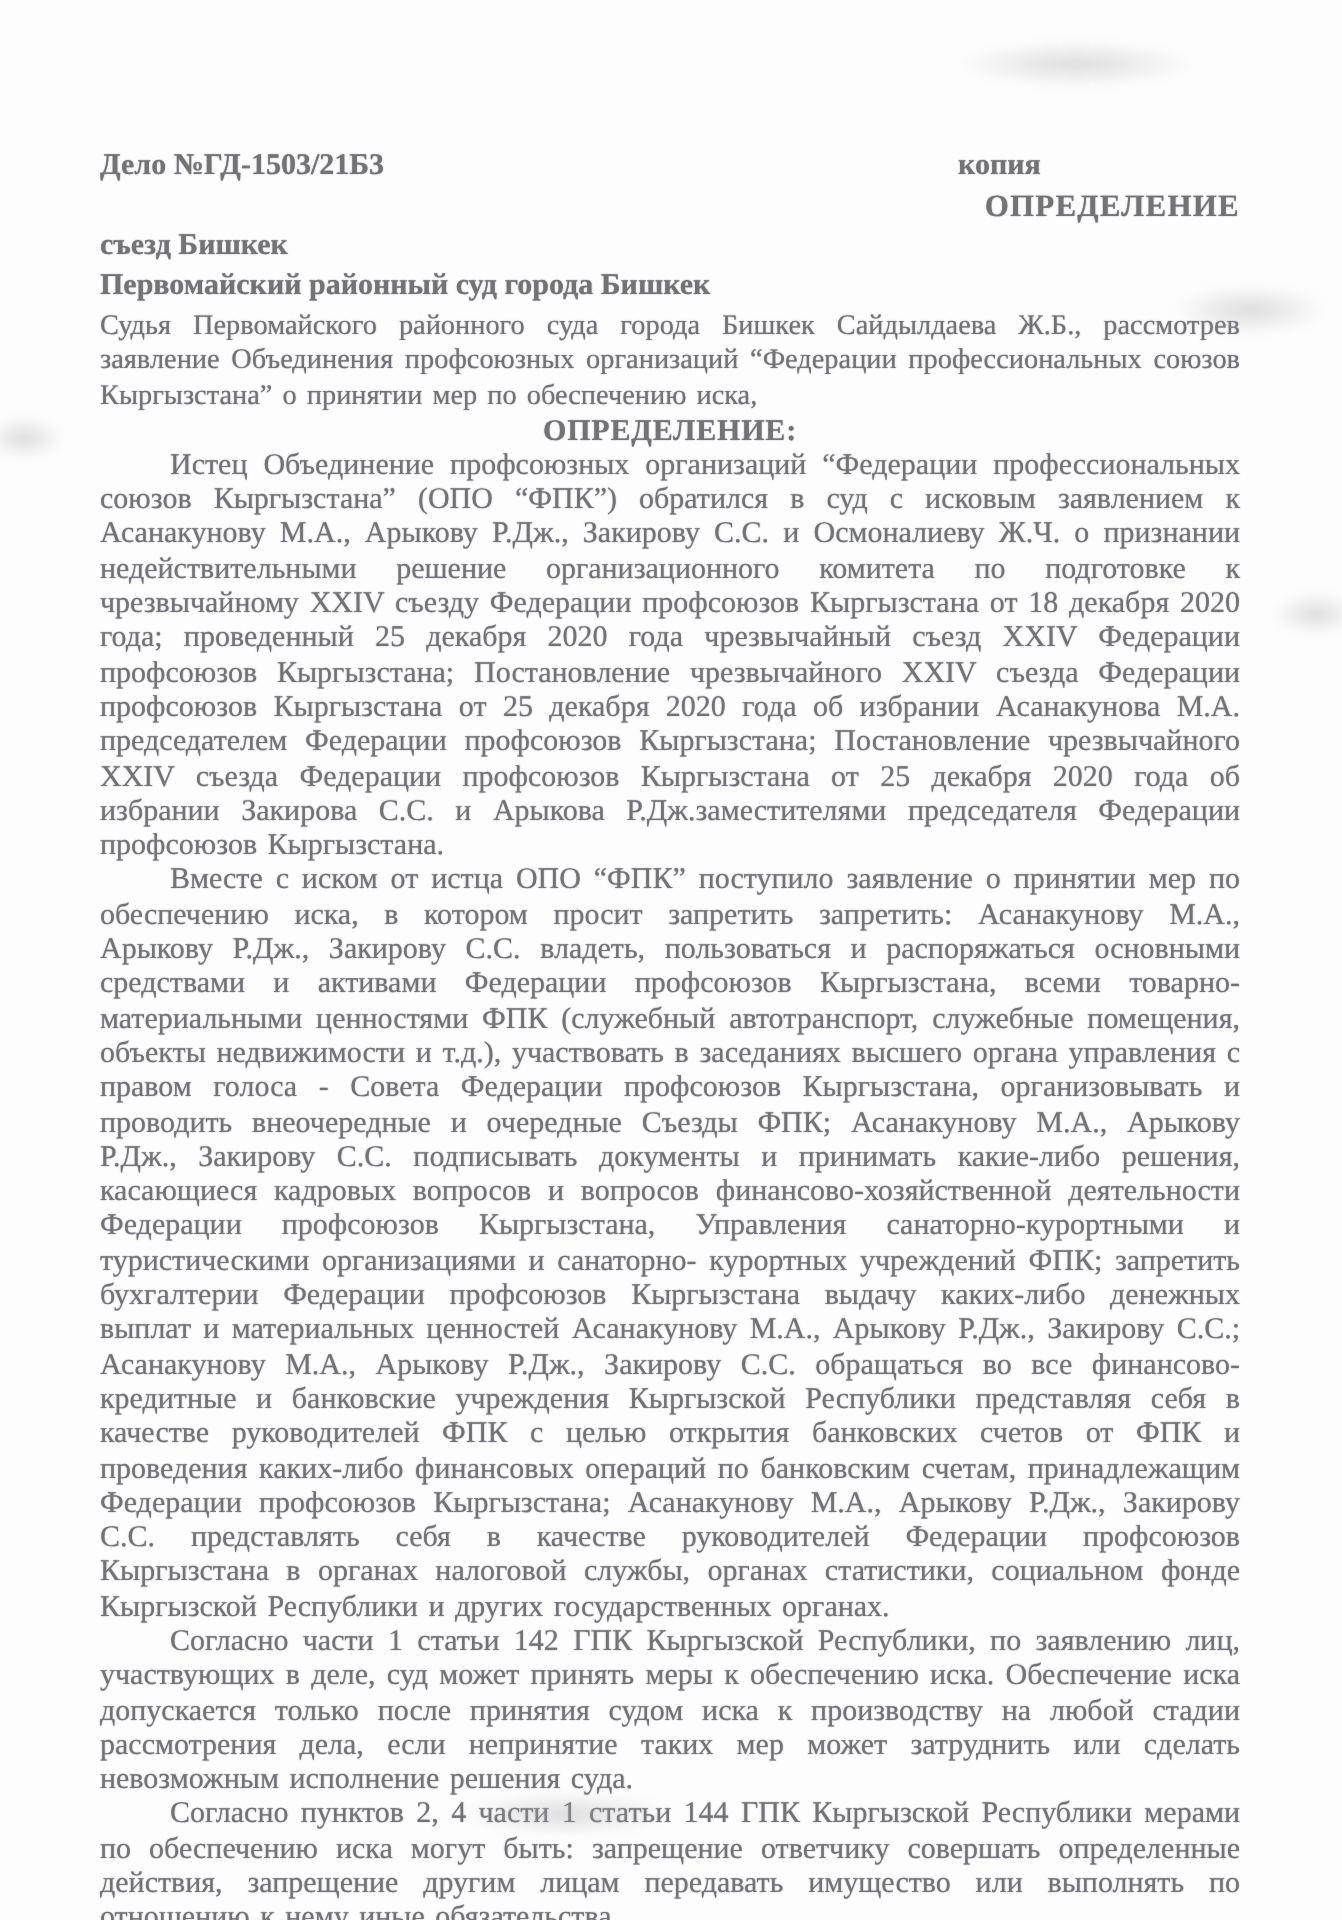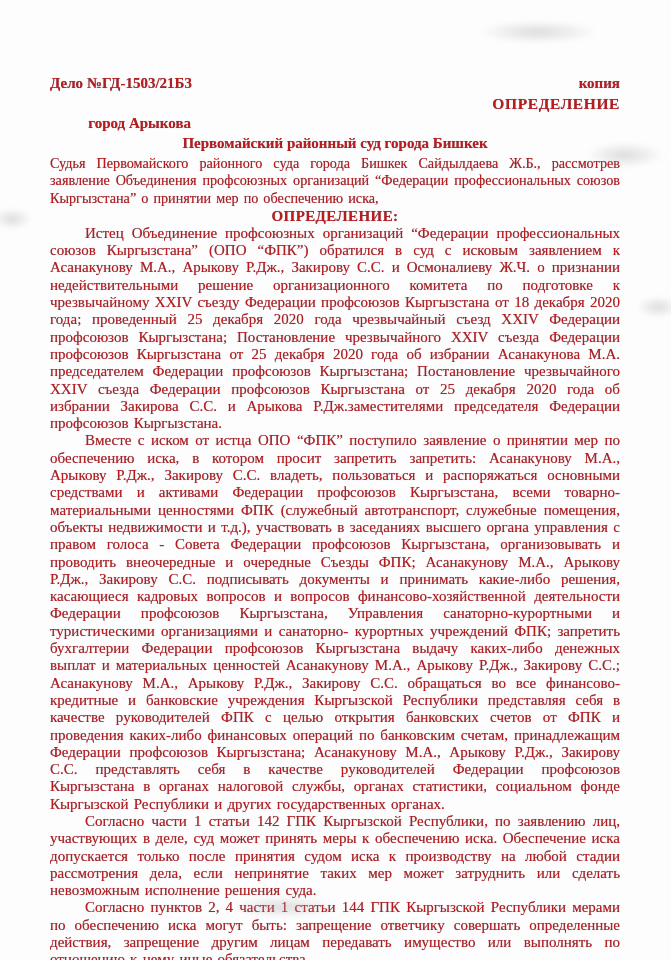--- a/index.html
+++ b/index.html
@@ -1,35 +1,35 @@
 <!DOCTYPE html>
 <html><head>
 <meta charset="utf-8">
 <style>
   html,body { margin:0; padding:0; background:#ffffff; }
   .page {
     position:relative;
     width:671px; height:960px;
     box-sizing:border-box;
     background:#fdfdfd;
-    color:#b91c1c;
+    color:#737373;
     font-family:"Liberation Serif", "DejaVu Serif", serif;
     padding:74px 51px 0 50px;
     overflow:hidden;
     text-shadow:0 0 0.7px rgba(43,49,88,0.55);
   }
   .hrow { display:flex; align-items:baseline; font-size:15px; font-weight:bold; line-height:19px; }
   .hrow .l { flex:1; }
-  .hrow .r { width:141px;text-align:right; }
+  .hrow .r { width:141px; }
   .doc-title {
     text-align:right; font-weight:bold; font-size:15.5px;
     letter-spacing:0.6px; line-height:19px; margin:1px 0 1px 0;
   }
   .court-name {
-    text-align:center; font-weight:bold; font-size:15px; line-height:19px; margin:1px 0 2px 0;
+    text-align:left; font-weight:bold; font-size:15px; line-height:19px; margin:1px 0 2px 0;
   }
   .preamble {
     margin:0; text-align:justify;
     font-size:14.2px; line-height:17.3px; word-spacing:1.5px;
   }
   .section-heading {
     text-align:center; font-weight:bold; font-size:15px; line-height:18px; letter-spacing:0.4px;
   }
   .para {
     margin:0; text-align:justify; text-indent:35px;
@@ -57,21 +57,21 @@
   <div class="art a4"></div>
   <div class="art a5"></div>
 
   <header>
     <div class="hrow">
       <span class="l">Дело №ГД-1503/21Б3</span>
       <span class="r">копия</span>
     </div>
     <div class="doc-title">ОПРЕДЕЛЕНИЕ</div>
     <div class="hrow">
-      <span class="r">город Арыкова</span>
+      <span class="r">съезд Бишкек</span>
     </div>
     <div class="court-name">Первомайский районный суд города Бишкек</div>
   </header>
 
   <p class="preamble">Судья Первомайского районного суда города Бишкек Сайдылдаева Ж.Б., рассмотрев заявление Объединения профсоюзных организаций “Федерации профессиональных союзов Кыргызстана” о принятии мер по обеспечению иска,</p>
 
   <div class="section-heading">ОПРЕДЕЛЕНИЕ:</div>
 
   <p class="para">Истец Объединение профсоюзных организаций “Федерации профессиональных союзов Кыргызстана” (ОПО “ФПК”) обратился в суд с исковым заявлением к Асанакунову М.А., Арыкову Р.Дж., Закирову С.С. и Осмоналиеву Ж.Ч.  о признании недействительными решение организационного комитета по подготовке к чрезвычайному XXIV съезду Федерации профсоюзов Кыргызстана от 18 декабря 2020 года; проведенный 25 декабря 2020 года чрезвычайный съезд XXIV Федерации профсоюзов Кыргызстана; Постановление чрезвычайного XXIV съезда Федерации профсоюзов Кыргызстана от 25 декабря 2020  года об избрании Асанакунова М.А. председателем Федерации профсоюзов Кыргызстана; Постановление чрезвычайного XXIV съезда Федерации профсоюзов Кыргызстана от 25 декабря 2020  года об избрании Закирова С.С. и Арыкова Р.Дж.заместителями председателя Федерации профсоюзов Кыргызстана.</p>
   <p class="para">Вместе с иском от истца ОПО “ФПК” поступило заявление о принятии мер по обеспечению иска, в котором просит запретить запретить: Асанакунову М.А., Арыкову Р.Дж., Закирову С.С. владеть, пользоваться и распоряжаться основными средствами и активами Федерации профсоюзов Кыргызстана, всеми товарно-материальными ценностями ФПК (служебный автотранспорт, служебные помещения, объекты недвижимости и т.д.), участвовать в заседаниях высшего органа управления с правом голоса - Совета Федерации профсоюзов Кыргызстана, организовывать и проводить внеочередные и очередные Съезды ФПК; Асанакунову М.А., Арыкову Р.Дж., Закирову С.С. подписывать документы и принимать какие-либо решения, касающиеся кадровых вопросов и вопросов финансово-хозяйственной деятельности Федерации профсоюзов Кыргызстана, Управления санаторно-курортными и туристическими организациями и санаторно- курортных учреждений ФПК; запретить бухгалтерии Федерации профсоюзов Кыргызстана выдачу каких-либо денежных выплат и материальных ценностей Асанакунову М.А., Арыкову Р.Дж., Закирову С.С.; Асанакунову М.А., Арыкову Р.Дж., Закирову С.С. обращаться во все финансово-кредитные и банковские учреждения Кыргызской Республики представляя себя в качестве руководителей ФПК с целью открытия банковских счетов от ФПК и проведения каких-либо финансовых операций по банковским счетам, принадлежащим Федерации профсоюзов Кыргызстана; Асанакунову М.А., Арыкову Р.Дж., Закирову С.С. представлять себя в качестве руководителей Федерации профсоюзов Кыргызстана в органах налоговой службы, органах статистики, социальном фонде Кыргызской Республики и других государственных органах.</p>

